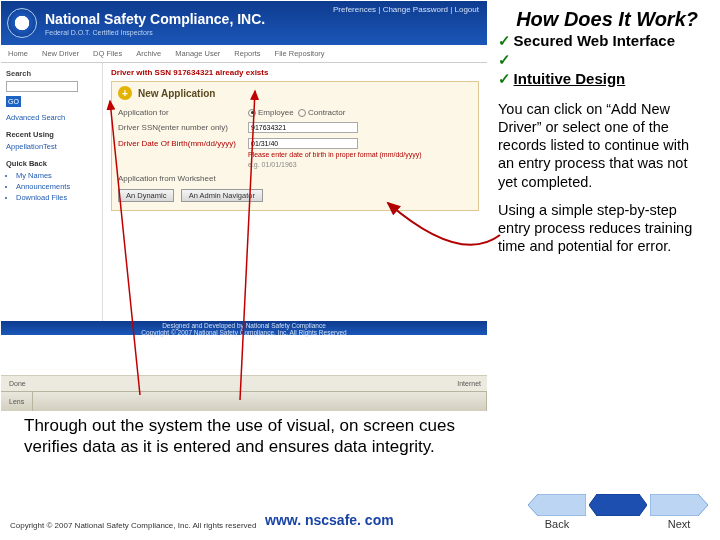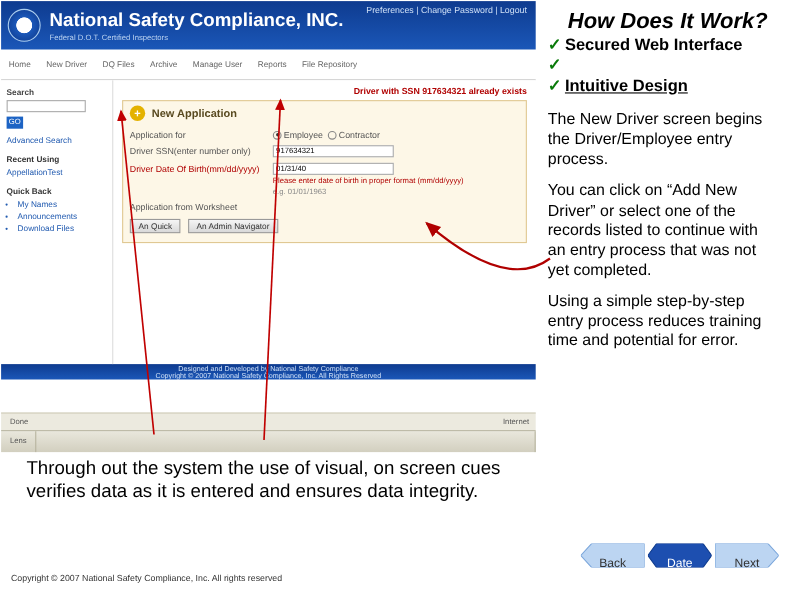--- a/index.html
+++ b/index.html
@@ -80,28 +80,28 @@
   position: relative;
   display: flex;
   align-items: center;
 }
 .mock-seal {
   width: 30px; height: 30px; border-radius: 50%;
   background: radial-gradient(circle, #fff 35%, #1b57b8 38%, #0e3b8f 90%);
   margin: 0 8px 0 6px;
   border: 1px solid #aaccee;
 }
-.mock-brand { font-size: 17px; font-weight: bold; }
+.mock-brand { font-size: 14px; font-weight: bold; }
 .mock-sub { font-size: 7px; color: #bcd4f2; margin-top: 2px; }
 .mock-top-links {
   position: absolute; right: 8px; top: 4px;
   font-size: 8px; color: #cfe0f7;
 }
 .mock-nav {
-  height: 28px;
+  height: 18px;
   background: #fff;
   border-bottom: 1px solid #ccc;
   display: flex;
   align-items: center;
   font-size: 7.5px;
   color: #666;
 }
 .mock-nav span { margin: 0 7px; }
 
 .mock-body {
@@ -136,21 +136,20 @@
   padding: 5px 8px;
   font-size: 8px;
   color: #333;
   position: relative;
 }
 .mock-error {
   color: #b00000;
   font-size: 8px;
   font-weight: bold;
   margin-bottom: 4px;
-  text-align: right;
 }
 .mock-panel {
   border: 1px solid #e0c893;
   background: #fdf7e7;
 }
 .mock-panel-hdr {
   display: flex; align-items: center;
   padding: 4px 6px;
   font-weight: bold;
   font-size: 10px;
@@ -255,21 +254,21 @@
   bottom: 10px;
   right: 12px;
   display: flex;
   align-items: center;
 }
 .nav-btn {
   width: 58px; height: 36px;
   position: relative;
   font-size: 11px;
   color: #333;
-  display: flex; align-items: center; justify-content: center;
+  display: flex; align-items: flex-end; justify-content: center;
   margin-left: 3px;
   cursor: pointer;
 }
 .nav-btn svg { position: absolute; top: 0; left: 0; }
 .nav-btn span { position: relative; z-index: 2; }
 </style>
 </head>
 <body>
 
 <div class="slide">
@@ -284,21 +283,20 @@
     <div class="check-item">
       <span class="tick">✓</span>
     </div>
     <div class="check-item">
       <span class="tick">✓</span>
       <span class="underline">Intuitive Design</span>
     </div>
   </div>
 
   <div class="body-text">
-    <p>The New Driver screen begins the Driver/Employee entry process.</p>
     <p>You can click on “Add New Driver” or select one of the records listed to continue with an entry process that was not yet completed.</p>
     <p>Using a simple step-by-step entry process reduces training time and potential for error.</p>
   </div>
 
   <div class="lower-text">Through out the system the use of visual, on screen cues verifies data as it is entered and ensures data integrity.</div>
 
   <div class="mock">
     <div class="mock-header">
       <div class="mock-seal"></div>
       <div>
@@ -360,21 +358,21 @@
             <div class="mock-row">
               <span class="lbl red">Driver Date Of Birth(mm/dd/yyyy)</span>
               <input type="text" value="01/31/40" style="">
             </div>
             <div class="mock-note">Please enter date of birth in proper format (mm/dd/yyyy)</div>
             <div class="mock-note" style="color:#888">e.g.  01/01/1963</div>
             <div class="mock-row">
               <span class="lbl">Application from Worksheet</span>
             </div>
             <div class="mock-btns">
-              <span class="mock-btn">An Quick</span>
+              <span class="mock-btn">An Dynamic</span>
               <span class="mock-btn">An Admin Navigator</span>
             </div>
           </div>
         </div>
       </div>
     </div>
     <div class="mock-footer">
       <div>Designed and Developed by National Safety Compliance</div>
       <div>Copyright © 2007 National Safety Compliance, Inc. All Rights Reserved</div>
     </div>
@@ -408,20 +406,21 @@
   <svg class="arrow3" width="130" height="80">
     <defs>
         <marker id="ah3" markerWidth="8" markerHeight="8" refX="6" refY="3" orient="auto">
           <path d="M0,0 L7,3 L0,6 Z" fill="#b00000"></path>
         </marker>
       </defs>
     <path d="M120,40 Q80,70 8,8" stroke="#b00000" stroke-width="2" fill="none" marker-end="url(#ah3)"></path>
   </svg>
 
   <div class="copy">Copyright © 2007 National Safety Compliance, Inc. All rights reserved</div>
+  <div class="site">www. nscsafe. com</div>
 
   <div class="nav-btns">
     <div class="nav-btn">
       <svg width="58" height="22">
           <polygon points="10,0 58,0 58,22 10,22 0,11" fill="#bcd5f2" stroke="#7aa6db"></polygon>
         </svg>
       <span>Back</span>
     </div>
     <div class="nav-btn">
       <svg width="58" height="22">

